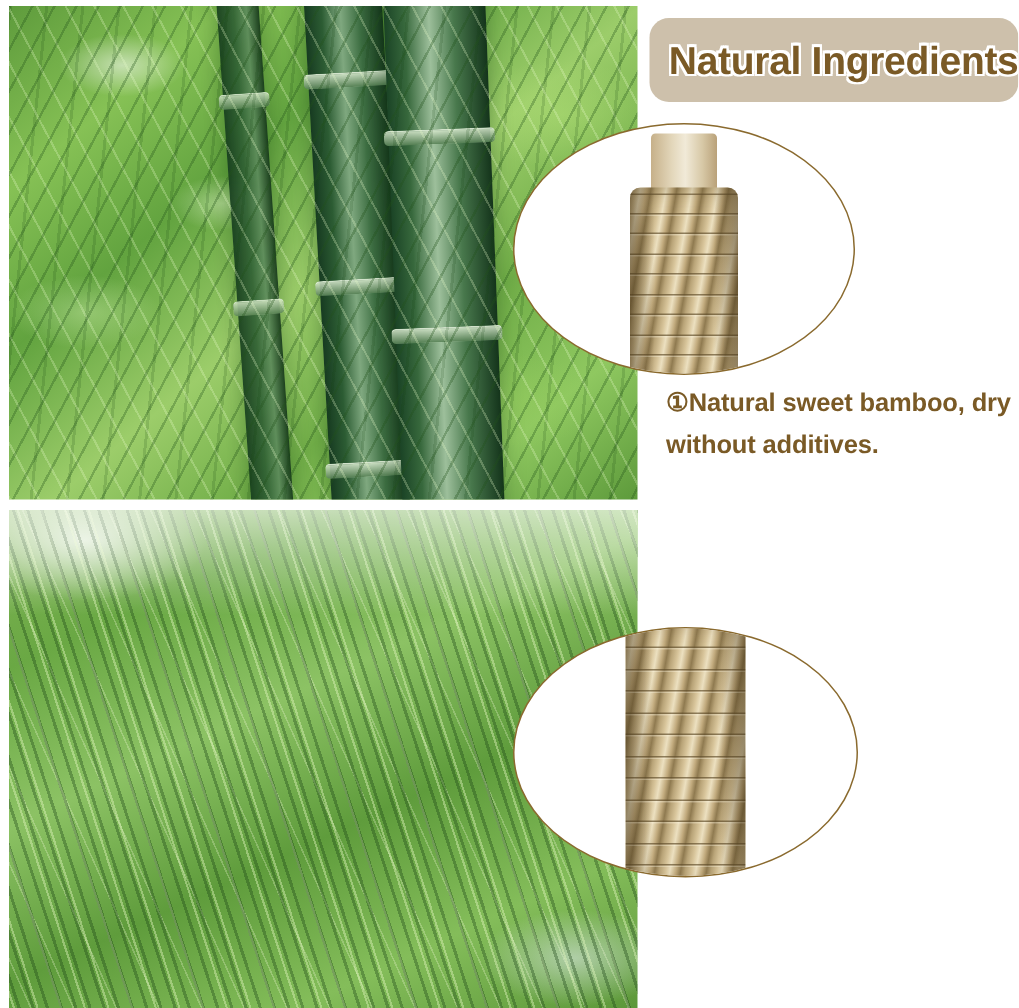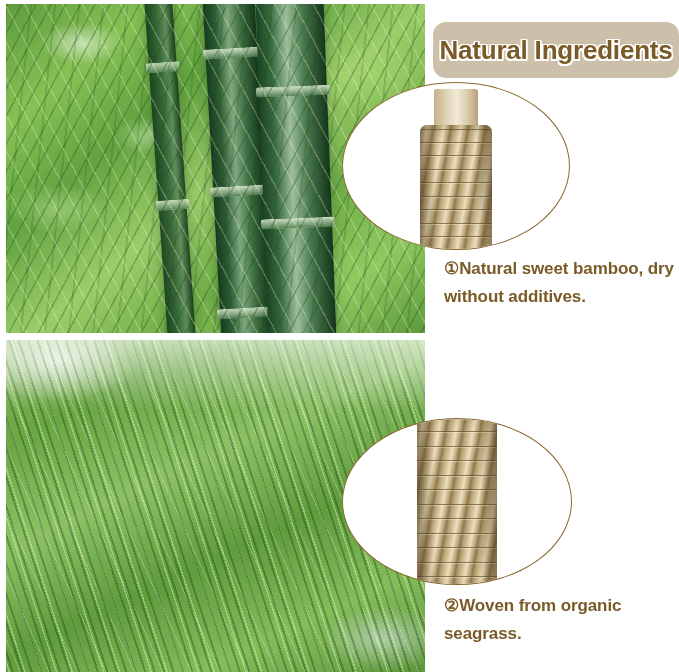--- a/index.html
+++ b/index.html
@@ -112,22 +112,21 @@
   #title-banner {
     position: absolute;
     left: 433px;
     top: 12px;
     width: 246px;
     height: 56px;
     background: #cdc0ab;
     border-radius: 13px;
     display: flex;
     align-items: center;
-    justify-content: center;
-    margin-top: 10px;
+    justify-content: flex-end;
   }
   #title-banner .title-text {
     font-size: 26px;
     font-weight: bold;
     color: #7a5a26;
     letter-spacing: -0.2px;
     white-space: nowrap;
     text-shadow:
       -1.5px -1.5px 0 #ffffff,  1.5px -1.5px 0 #ffffff,
       -1.5px  1.5px 0 #ffffff,  1.5px  1.5px 0 #ffffff,
@@ -275,17 +274,14 @@
         <div class="shade-l"></div>
         <div class="shade-r"></div>
       </div>
     </div>
   </div>
 
   <div class="caption" id="caption-1">
     <span>①</span><span>Natural sweet bamboo, dry without additives.</span>
   </div>
 
-  <div class="caption" id="caption-2">
-    <span>②</span><span>Woven from organic seagrass.</span>
-  </div>
 
 </div>
 
 </body></html>

